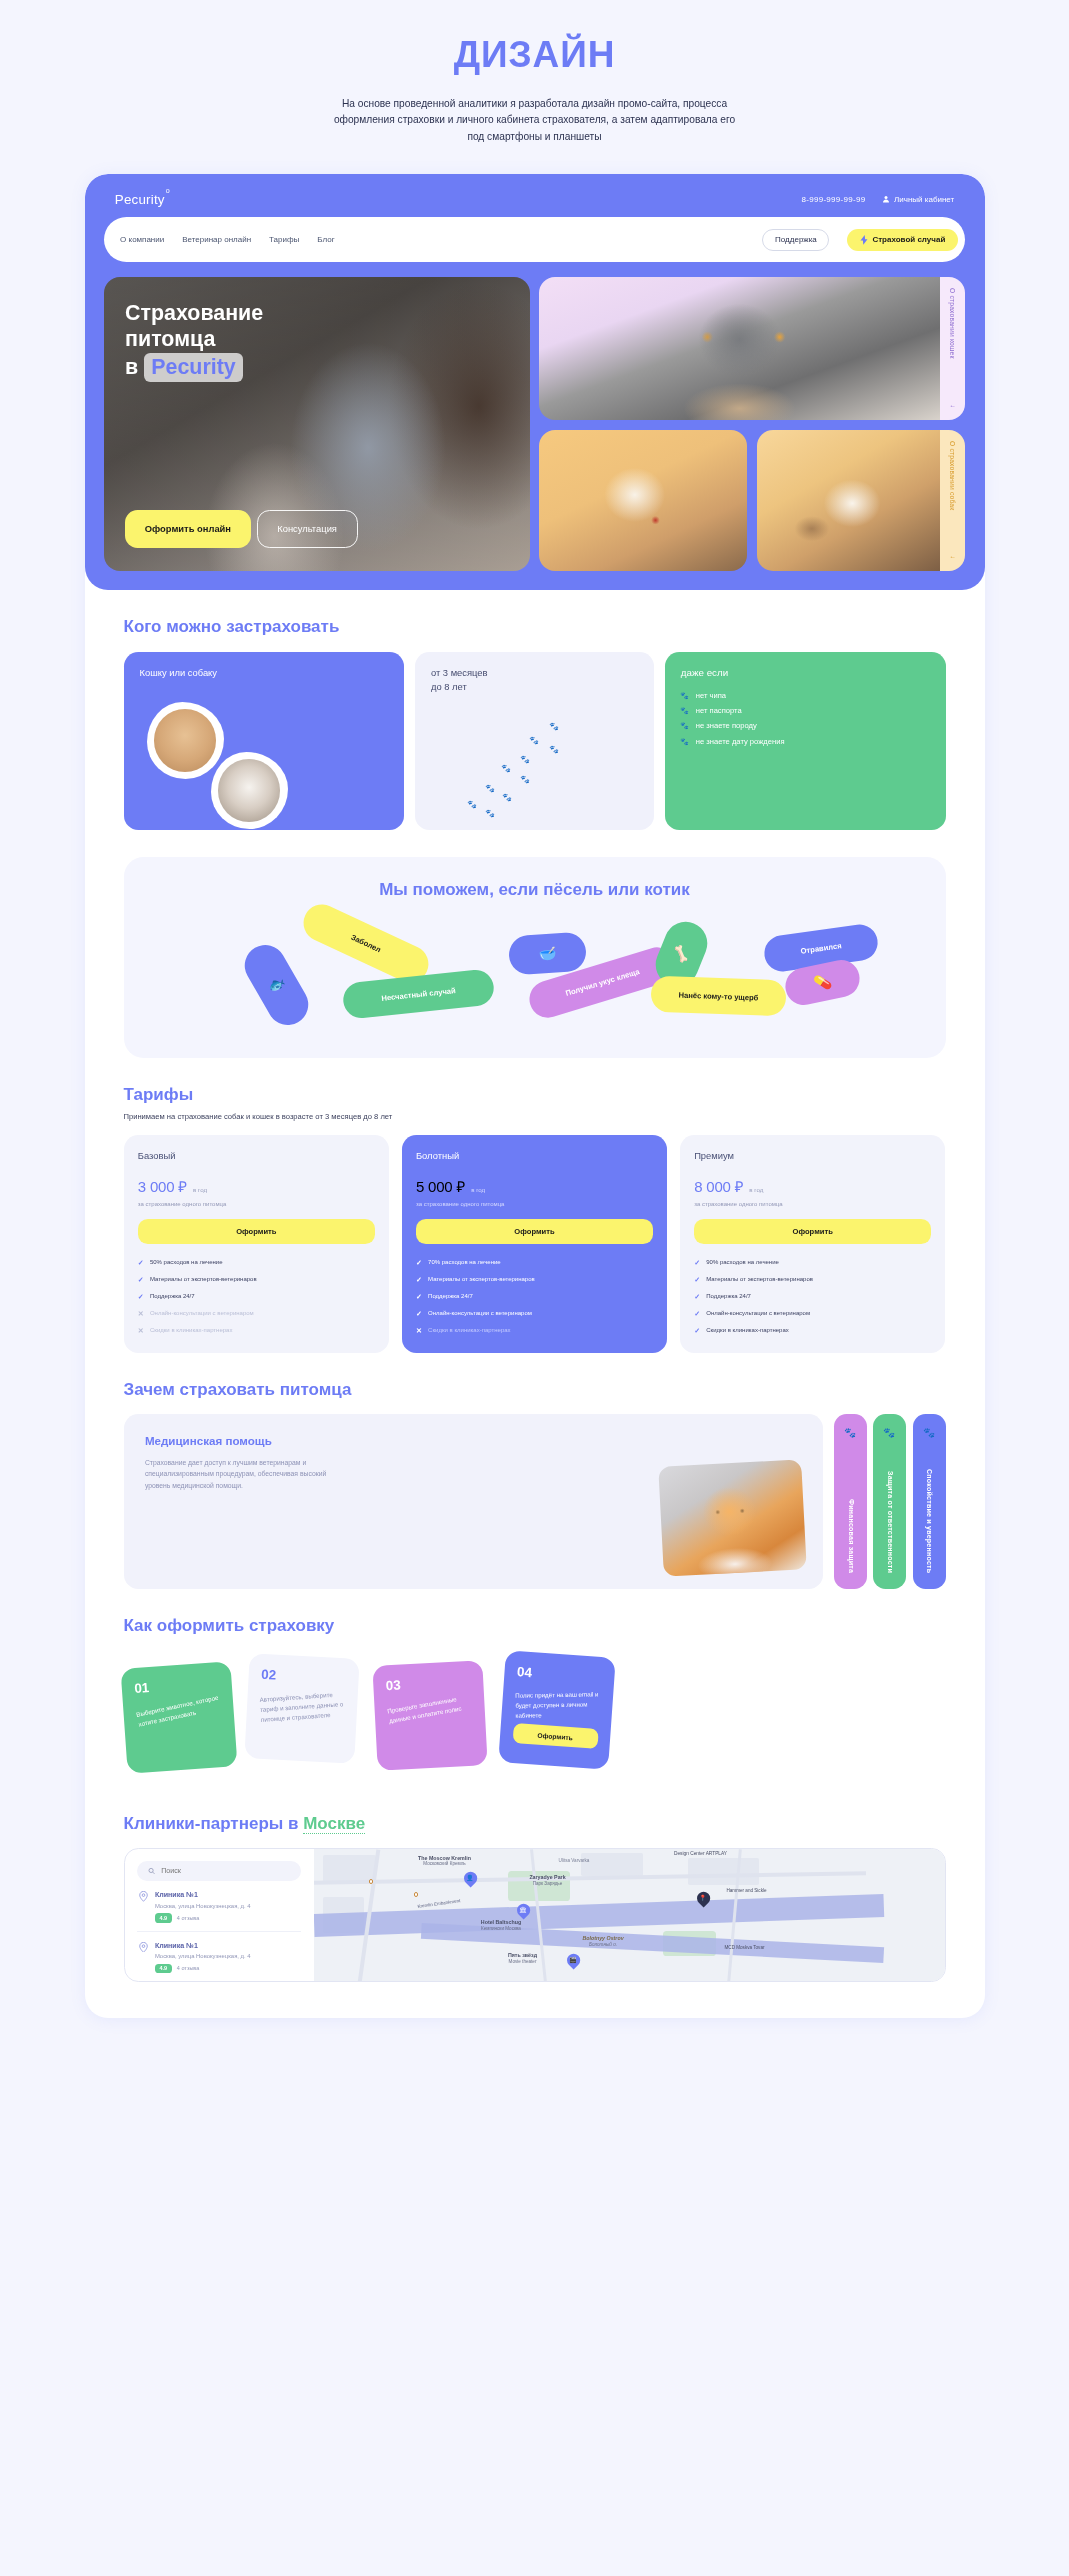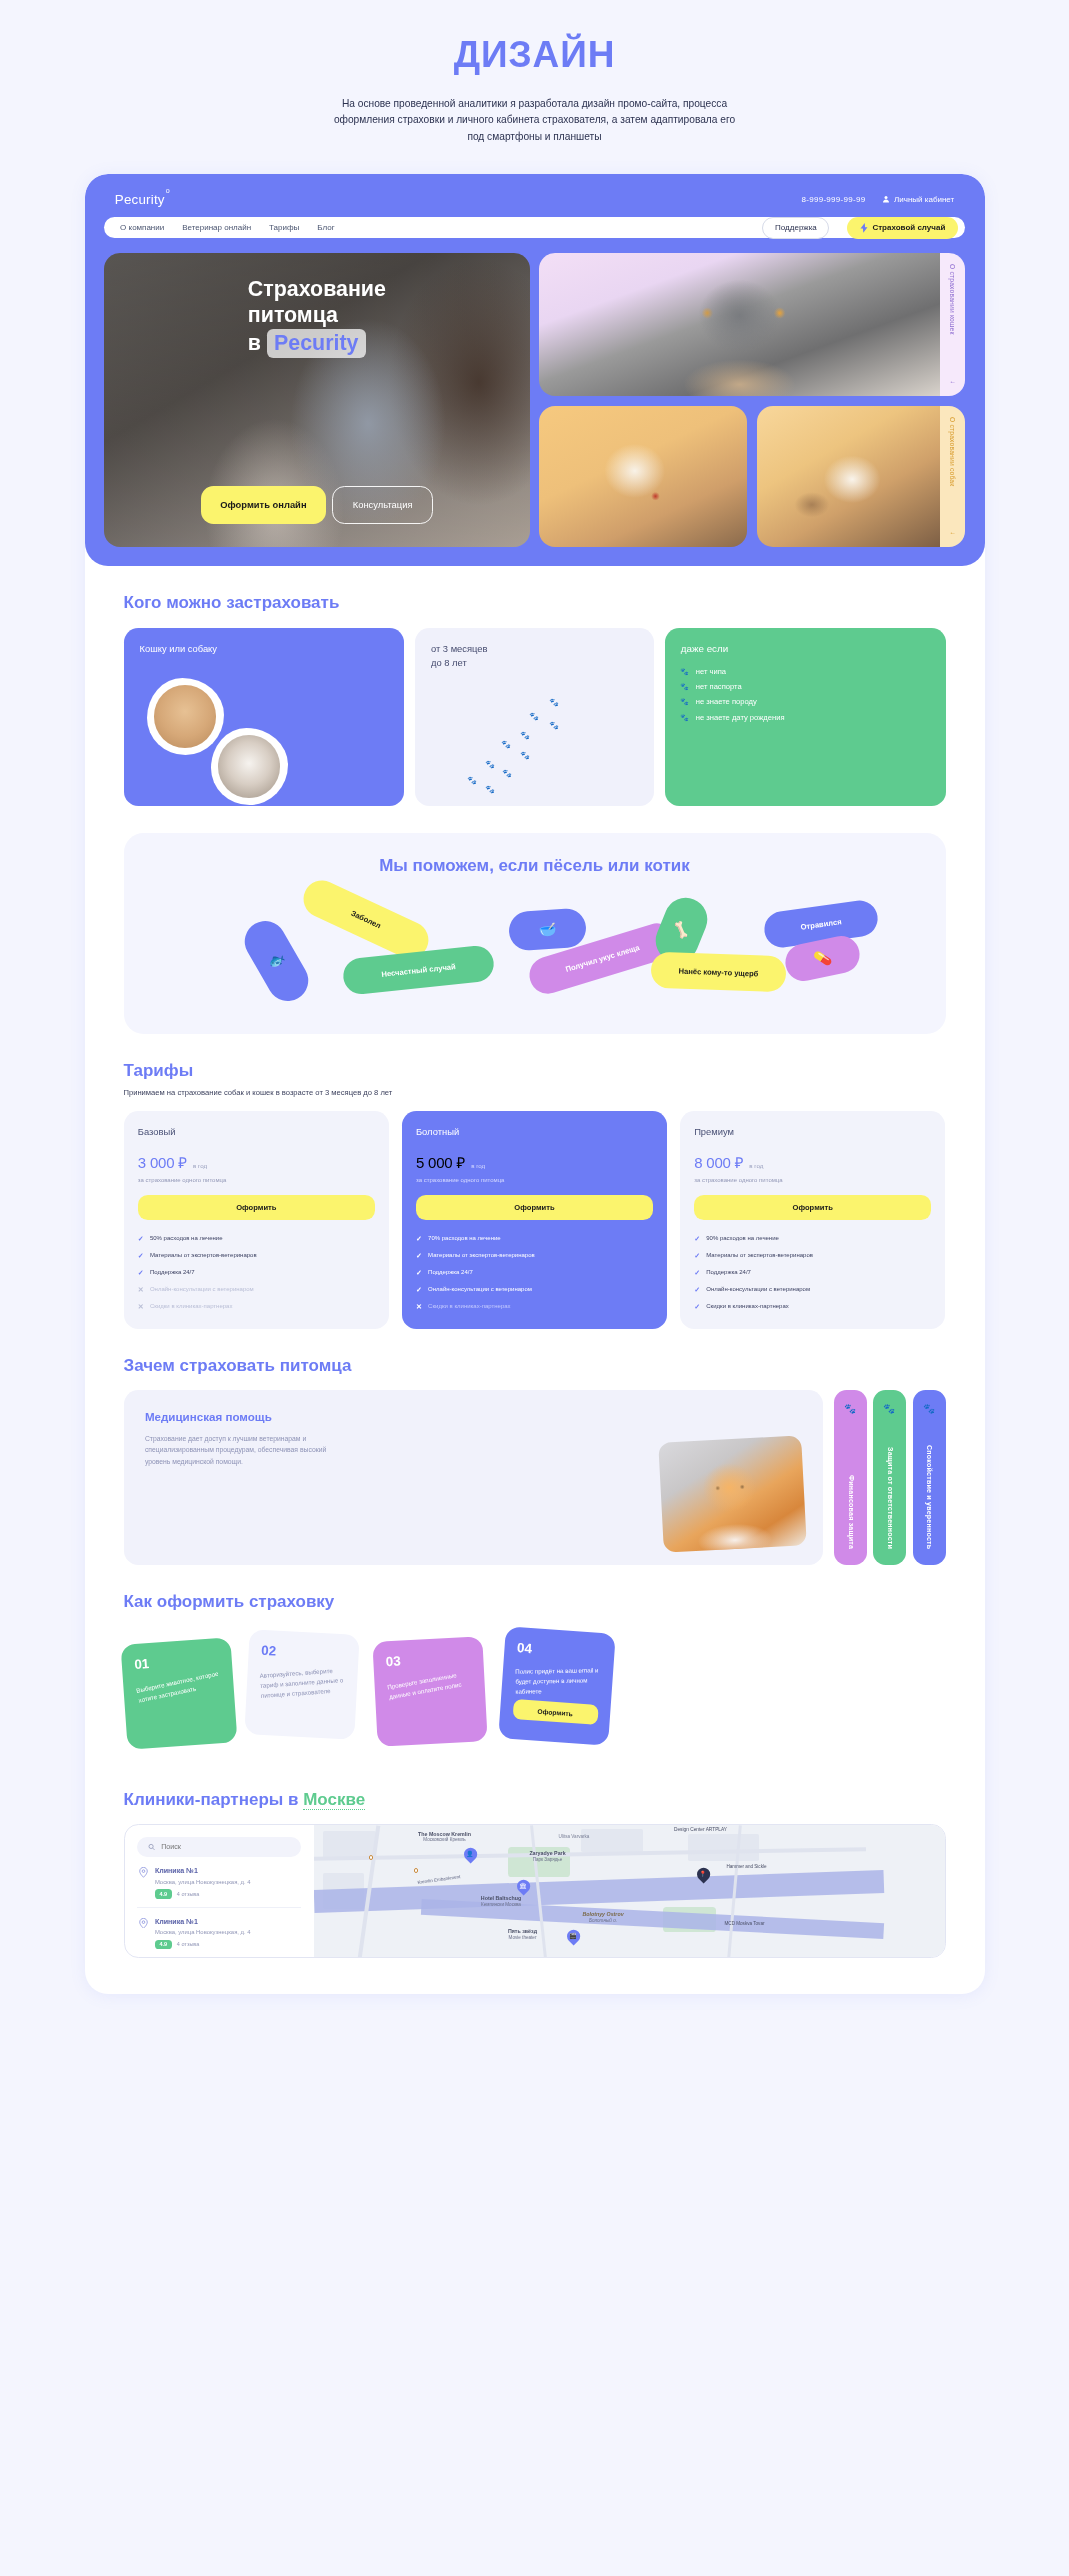--- a/index.html
+++ b/index.html
@@ -36,21 +36,21 @@
   }
   .topbar { display: flex; align-items: center; justify-content: space-between; padding: 3.6px 10.7px 10.7px; }
   .brand { color: #fff; font-size: 13.4px; font-weight: 500; letter-spacing: 0.2px; position: relative; }
   .brand sup { font-size: 7.1px; position: relative; top: -5.3px; left: 0.9px; }
   .top-right { display: flex; align-items: center; gap: 16px; }
   .phone { color: #fff; font-size: 8px; letter-spacing: 0.3px; }
   .cabinet { display: flex; align-items: center; gap: 4.5px; color: #fff; font-size: 8px; justify-content: space-between; }
   .usr-ico { width: 8px; height: 8px; display: block; }
 
   .navbar {
-    background: #fff; border-radius: 27px; height: 21px;
+    background: #fff; border-radius: 27px; height: 45px;
     display: flex; align-items: center; padding: 0 7.1px 0 16px; gap: 18px;
   }
   .nav-links { display: flex; gap: 18px; flex: 1; }
   .nav-link { font-size: 8px; color: #4b5570; text-decoration: none; white-space: nowrap; }
   .btn-support {
     font-size: 8px; color: #2c3250; border: 0.9px solid #d6dae8;
     border-radius: 18px; padding: 5.3px 11.6px; background: transparent; cursor: pointer;
     white-space: nowrap; font-family: inherit;
   }
   .btn-case {
@@ -60,21 +60,21 @@
     white-space: nowrap; font-family: inherit;
   }
 
   .hero-grid {
     margin-top: 14.3px; display: grid;
     grid-template-columns: 1fr 1fr; gap: 9.8px; height: 294px;
   }
   .hero-main {
     border-radius: 16px; overflow: hidden; position: relative;
     background: linear-gradient(150deg,#6e6a66 0%,#58534f 35%,#8e8782 70%,#b2a79c 100%);
-    padding: 23px 21px; display: flex; flex-direction: column; justify-content: space-between; align-items: center;
+    padding: 23px 21px; display: flex; flex-direction: column; justify-content: space-between;
   }
   .hero-main::after {
     content: ""; position: absolute; inset: 0;
     background:
       radial-gradient(ellipse 125px 169px at 62% 58%, rgba(150,160,175,.85), transparent 62%),
       radial-gradient(ellipse 151px 205px at 88% 44%, rgba(58,40,30,.75), transparent 60%),
       radial-gradient(ellipse 107px 143px at 40% 88%, rgba(225,215,205,.55), transparent 65%),
       linear-gradient(180deg, rgba(0,0,0,.20), rgba(0,0,0,.05));
   }
   .hero-title { position: relative; z-index: 2; color: #fff; font-size: 21.4px; font-weight: 700; line-height: 1.25; }

